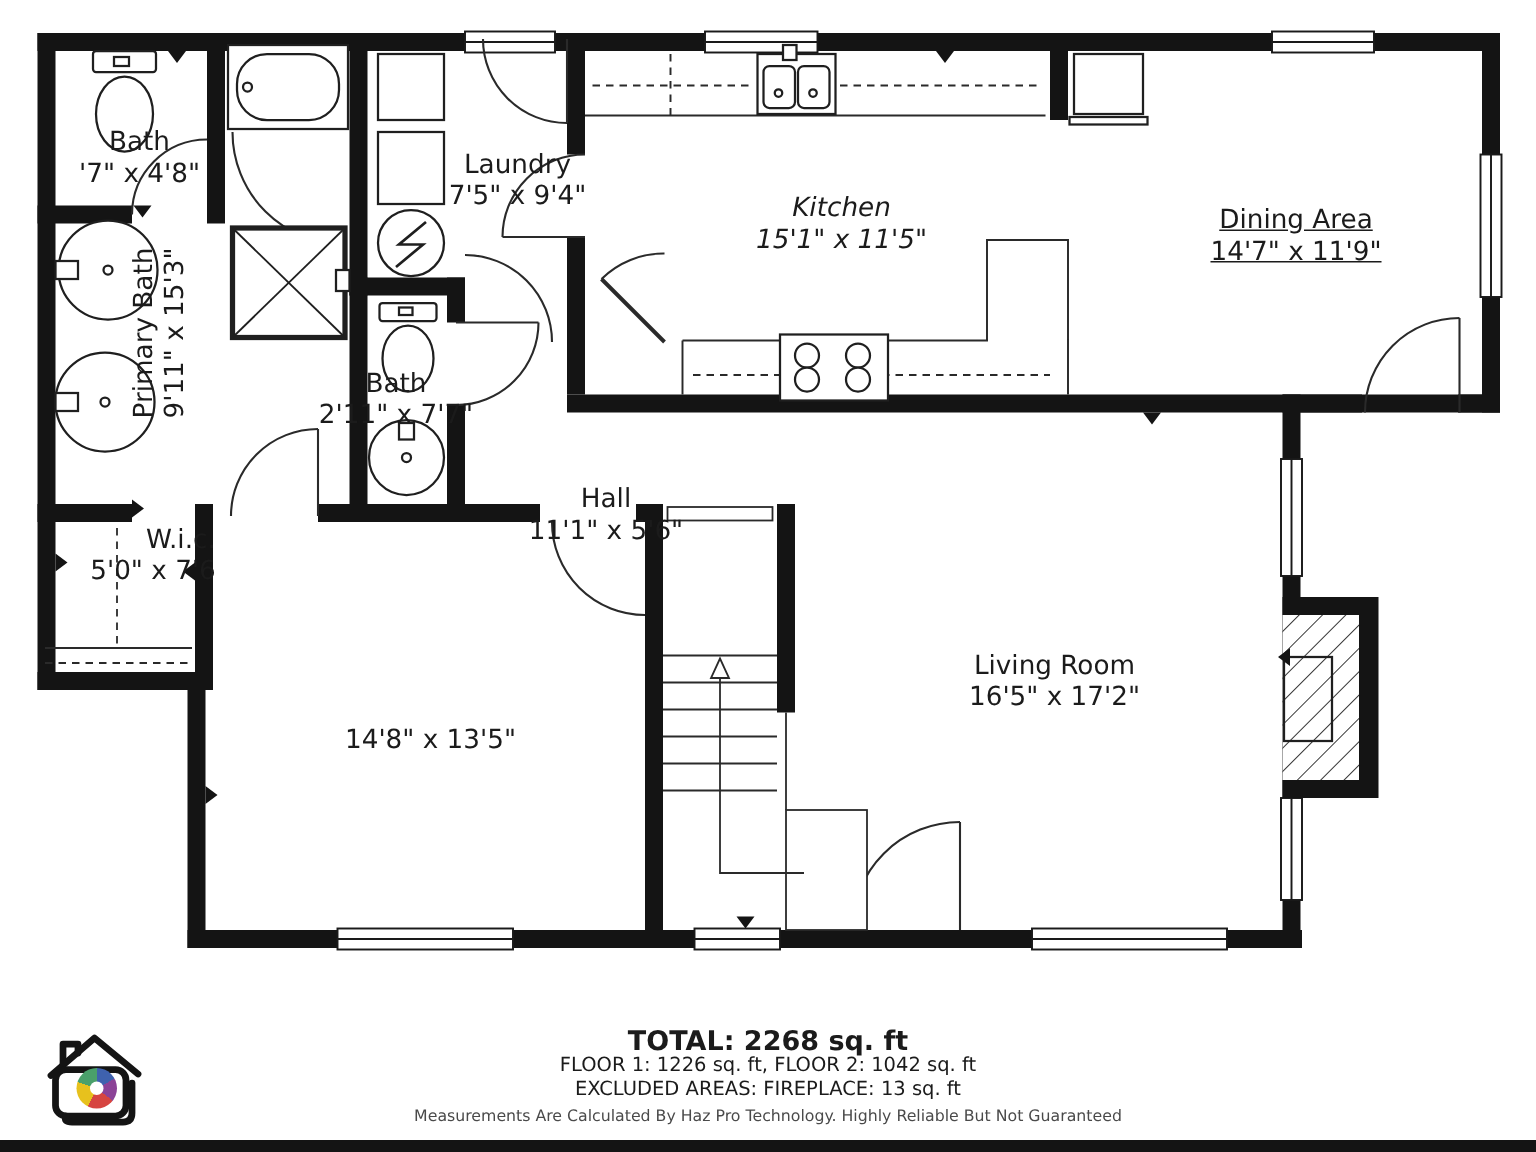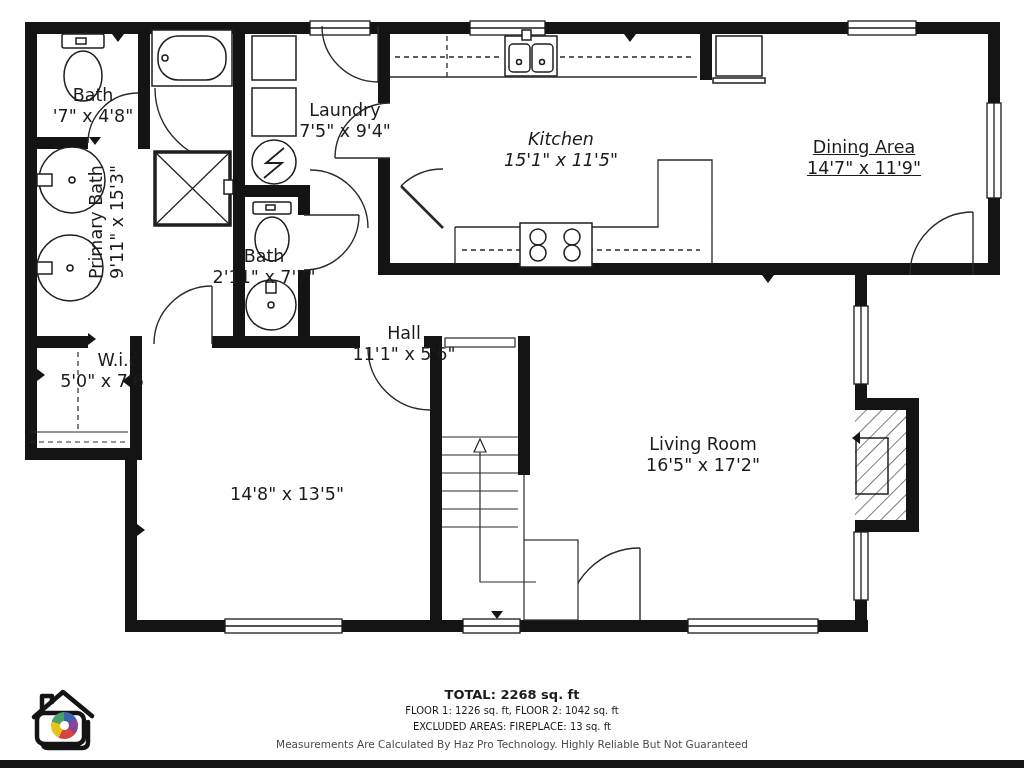--- a/index.html
+++ b/index.html
@@ -9,22 +9,22 @@
   }
   #plan-svg{position:absolute;left:0;top:0;}
   .room-label{
     position:absolute;transform:translate(-50%,-50%);text-align:center;
     font-size:17.5px;line-height:21px;color:#1b1b1b;white-space:nowrap;z-index:5;
   }
   .room-label.rot{transform:translate(-50%,-50%) rotate(-90deg);}
   .footer{
     position:absolute;left:0;top:686px;width:1024px;text-align:center;color:#1b1b1b;z-index:5;
   }
-  .footer .total{font-size:13px;font-weight:bold;line-height:17px;}
-  .footer .floors,.footer .excluded{font-size:10px;line-height:16px;}
+  .footer .total{font-size:18px;font-weight:bold;line-height:17px;}
+  .footer .floors,.footer .excluded{font-size:13px;line-height:16px;}
   .footer .disclaimer{font-size:10.5px;color:#4a4a4a;margin-top:3px;}
   .bottom-bar{position:absolute;left:0;top:760px;width:1024px;height:8px;background:#141414;}
   .logo{position:absolute;left:26px;top:682px;width:74px;height:74px;z-index:6;}
   .logo svg{position:absolute;left:0;top:0;}
   .aperture{
     position:absolute;left:25px;top:30px;width:27px;height:27px;border-radius:50%;
     background:conic-gradient(#3f62ae 0 62deg,#8b4397 62deg 128deg,#d64541 128deg 206deg,#e7c11d 206deg 288deg,#4aa06b 288deg 360deg);
   }
   .aperture::after{
     content:"";position:absolute;left:9px;top:9px;width:9px;height:9px;border-radius:50%;background:#ffffff;

